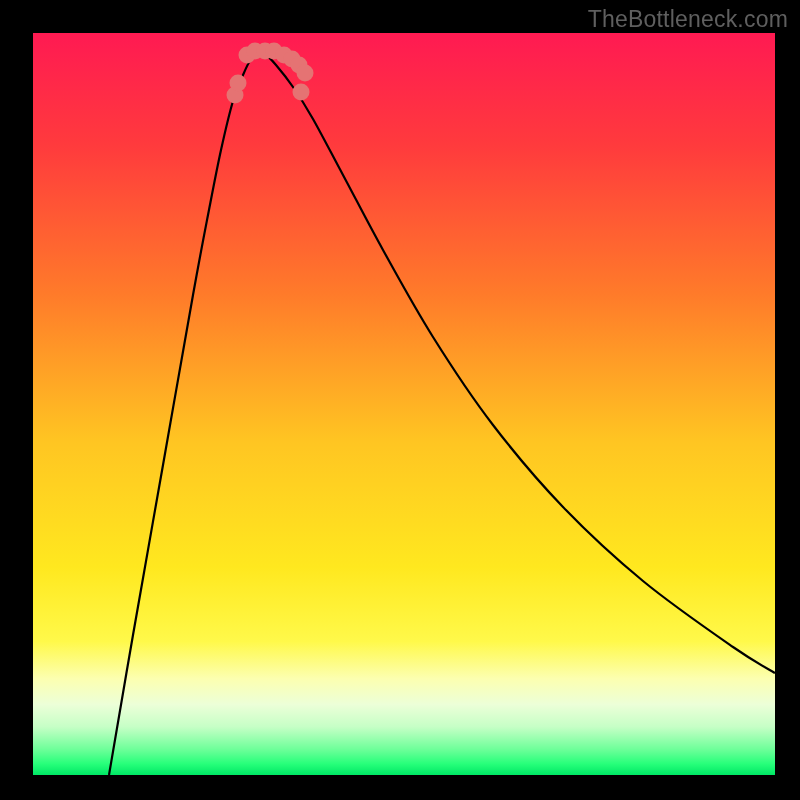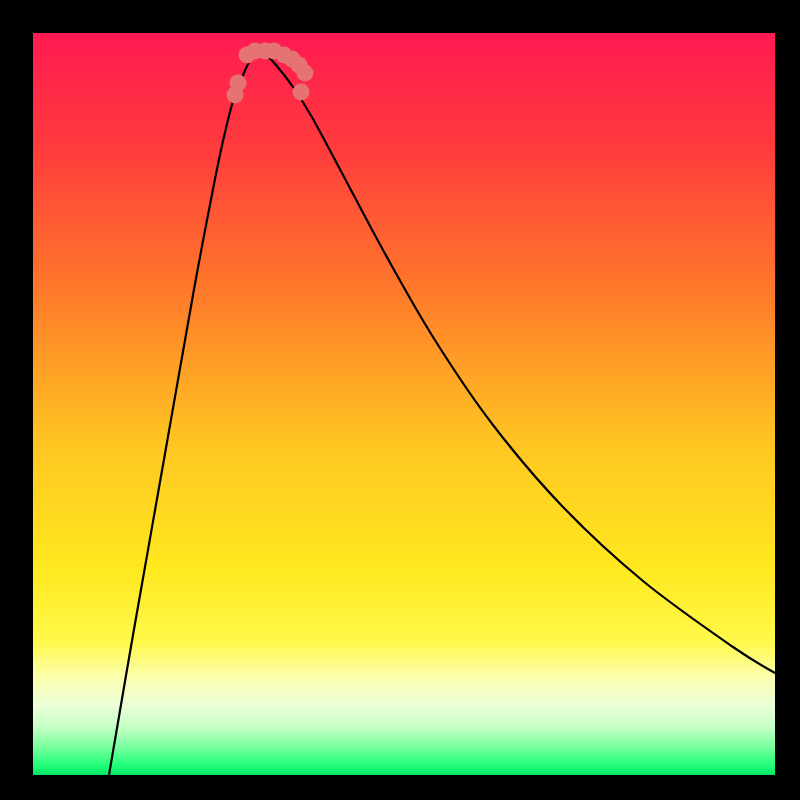--- a/index.html
+++ b/index.html
@@ -89,13 +89,14 @@
           <circle cx="251" cy="22" r="8.5" fill="#e57373"></circle>
           <circle cx="259" cy="26" r="8.5" fill="#e57373"></circle>
           <circle cx="266" cy="32" r="8.5" fill="#e57373"></circle>
           <circle cx="272" cy="40" r="8.5" fill="#e57373"></circle>
           <circle cx="268" cy="59" r="8.5" fill="#e57373"></circle>
         </g>
     </svg>
 
   </div>
 
+  <div class="watermark">TheBottleneck.com</div>
 </div>
 
 </body></html>

